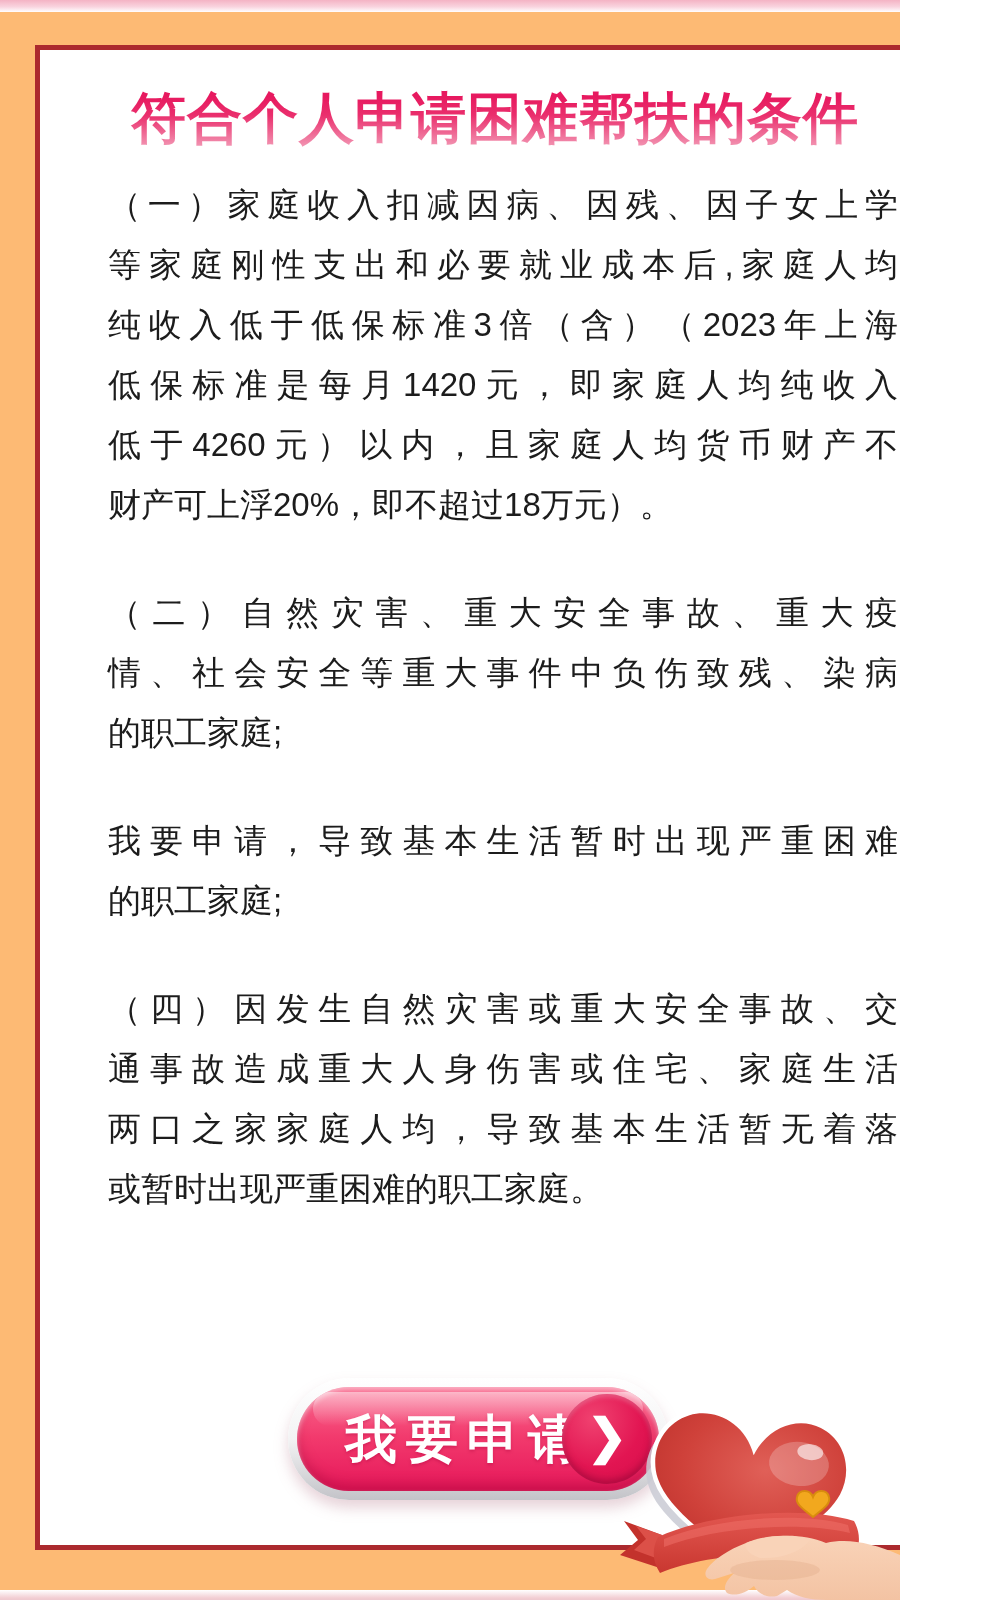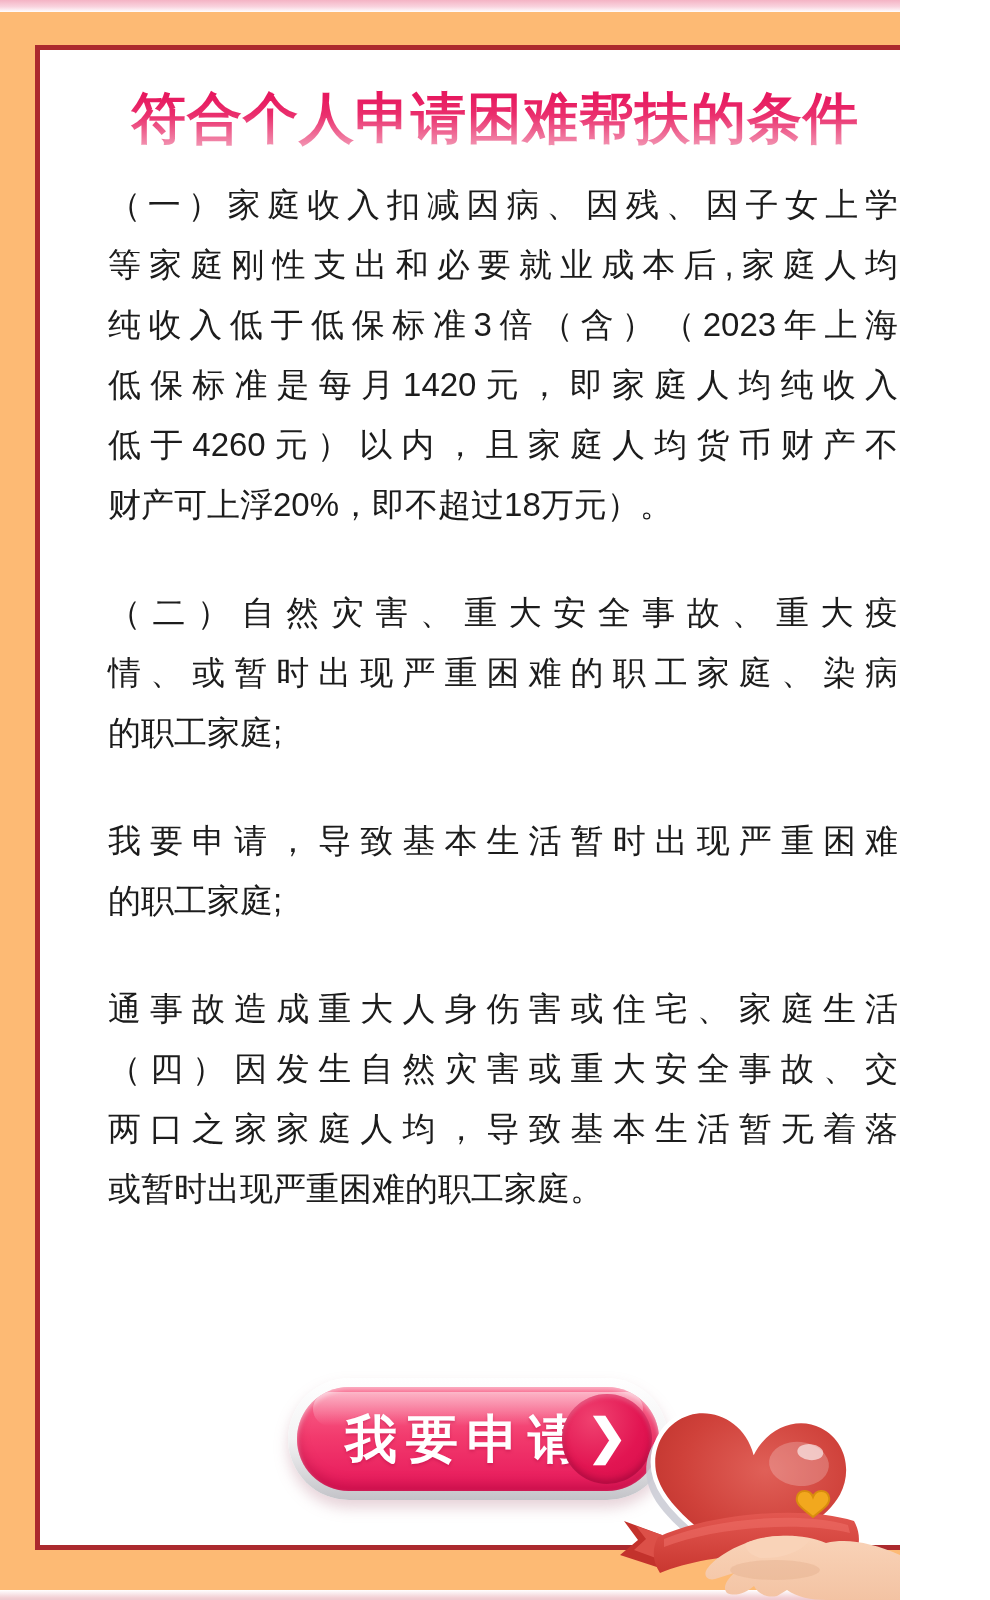--- a/index.html
+++ b/index.html
@@ -92,30 +92,30 @@
       <div class="para">
         <div class="line">（一）家庭收入扣减因病、因残、因子女上学</div>
         <div class="line">等家庭刚性支出和必要就业成本后,家庭人均</div>
         <div class="line">纯收入低于低保标准3倍（含）（2023年上海</div>
         <div class="line">低保标准是每月1420元，即家庭人均纯收入</div>
         <div class="line">低于4260元）以内，且家庭人均货币财产不</div>
         <div class="line last">财产可上浮20%，即不超过18万元）。</div>
       </div>
       <div class="para">
         <div class="line">（二）自然灾害、重大安全事故、重大疫</div>
-        <div class="line">情、或暂时出现严重困难的职工家庭、染病</div>
+        <div class="line">情、社会安全等重大事件中负伤致残、染病</div>
         <div class="line last">的职工家庭;</div>
       </div>
       <div class="para">
         <div class="line">我要申请，导致基本生活暂时出现严重困难</div>
         <div class="line last">的职工家庭;</div>
       </div>
       <div class="para">
+        <div class="line">（四）因发生自然灾害或重大安全事故、交</div>
         <div class="line">通事故造成重大人身伤害或住宅、家庭生活</div>
-        <div class="line">（四）因发生自然灾害或重大安全事故、交</div>
         <div class="line">两口之家家庭人均，导致基本生活暂无着落</div>
         <div class="line last">或暂时出现严重困难的职工家庭。</div>
       </div>
     </div>
 
   <button class="cta-button">
     <span class="cta-inner">
       <span class="cta-label">我要申请</span>
       <span class="cta-circle">
         <span class="cta-arrow">❯</span>

